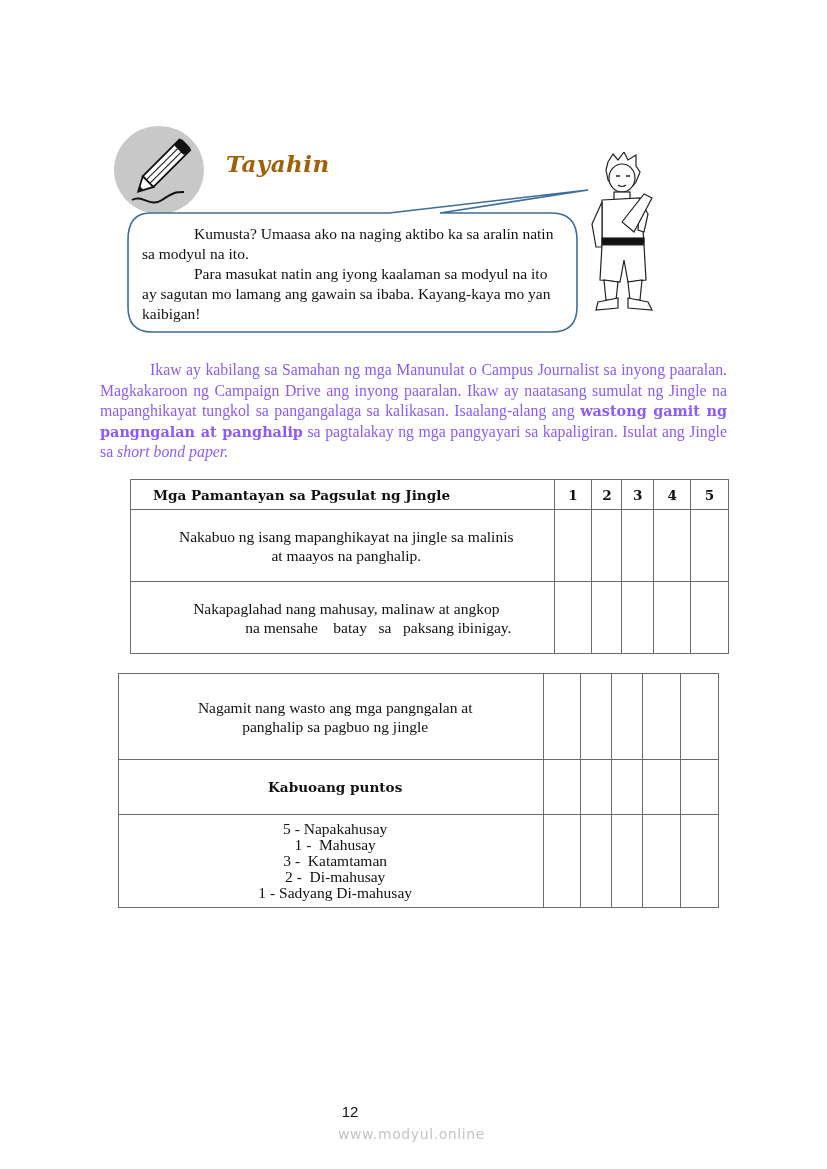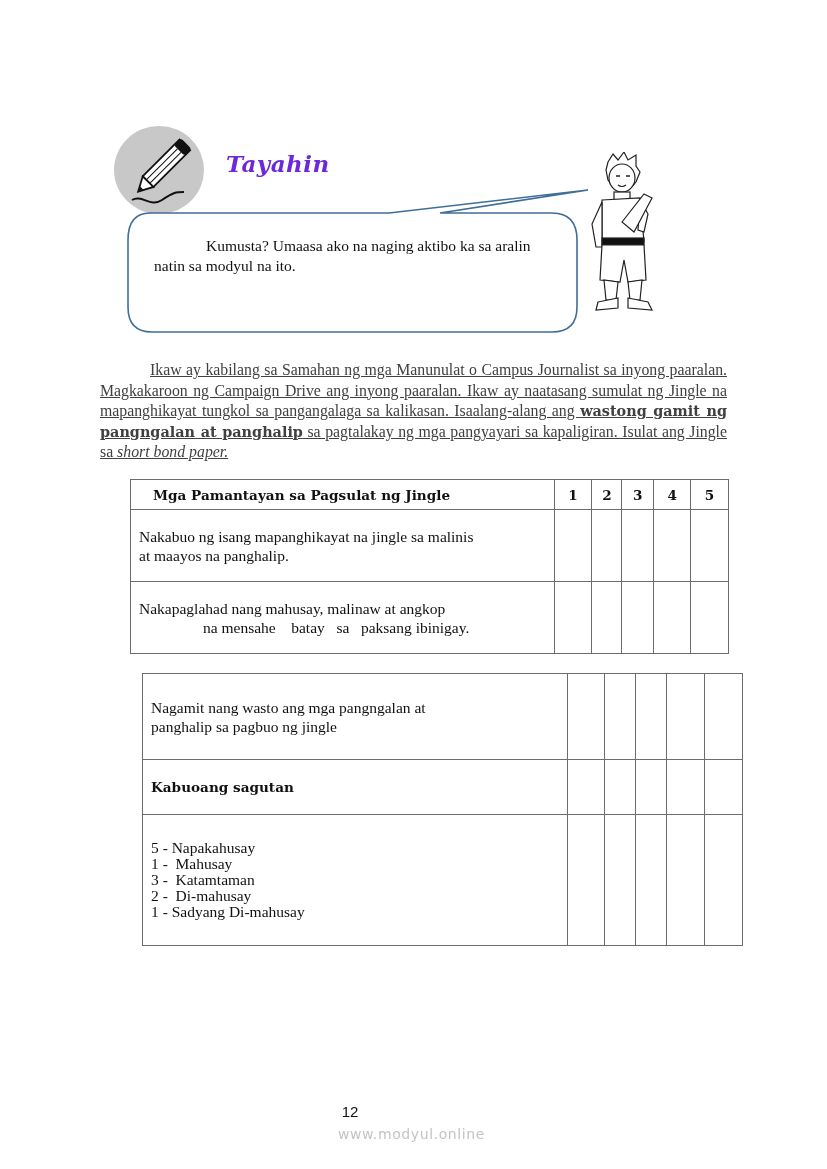--- a/index.html
+++ b/index.html
@@ -4,44 +4,44 @@
 <style>
   html, body { margin: 0; padding: 0; background: #ffffff; }
   body { width: 827px; height: 1169px; position: relative; overflow: hidden;
          font-family: "DejaVu Serif", "Liberation Serif", serif; color: #111; }
   .abs { position: absolute; }
 
   
   #pencil-circle { left: 114px; top: 126px; width: 90px; height: 88px; border-radius: 50%;
                    background: #c8c8c8; }
   #section-title { left: 226px; top: 150px; font-family: "DejaVu Serif", serif; font-weight: bold;
-                   font-style: italic; font-size: 23px; letter-spacing: 0.5px; color: #6d28d9; }
+                   font-style: italic; font-size: 23px; letter-spacing: 0.5px; color: #a16207; }
 
   
   #bubble-svg { left: 0; top: 0; width: 827px; height: 360px; pointer-events: none; }
   #bubble-text { left: 142px; top: 224px; width: 420px; font-family: "Liberation Serif", "DejaVu Serif", serif;
                  font-size: 15.5px; line-height: 20px; color: #111; }
-  #bubble-text p { margin: 12px; text-indent: 52px; }
+  #bubble-text p { margin: 0; text-indent: 52px; }
 
   
   #character { left: 578px; top: 152px; width: 90px; height: 165px; }
 
   
   #instructions { left: 100px; top: 360px; width: 627px; font-family: "Liberation Serif", "DejaVu Serif", serif;
-                  font-size: 15.8px; line-height: 20.6px; text-align: justify; text-indent: 50px; color: #404040; text-decoration: underline; }
+                  font-size: 15.8px; line-height: 20.6px; text-align: justify; text-indent: 50px; color: #8b5cf6; }
   #instructions b { font-family: "DejaVu Serif", serif; font-size: 14.4px; }
 
   
   table.rubric { position: absolute; border-collapse: collapse; font-family: "Liberation Serif", "DejaVu Serif", serif;
                  font-size: 15.5px; color: #111; }
   table.rubric td, table.rubric th { border: 1.3px solid #6c6c6c; padding: 0; vertical-align: middle; }
   table.rubric th { font-family: "DejaVu Serif", serif; font-weight: bold; font-size: 13.6px; margin-left: 43px; }
   #table-1 { left: 130px; top: 479px; width: 599px; }
-  #table-2 { left: 142px; top: 673px; width: 601px; }
-  .crit { padding-left: 8px !important; line-height: 19px; }
+  #table-2 { left: 118px; top: 673px; width: 601px; }
+  .crit { padding-left: 8px !important; line-height: 19px; text-align: center; }
   .head-crit { text-align: left; padding-left: 22px !important; height: 29px; }
   .score-head { text-align: center; }
   .indent-2 { padding-left: 64px; }
   .total-label { font-family: "DejaVu Serif", serif; font-weight: bold; font-size: 13.6px; }
   .scale-list { padding-left: 20px; line-height: 16px; font-size: 15.5px; }
 
   
   #page-number { left: 0; width: 700px; top: 1103px; text-align: center;
                  font-family: "Liberation Sans", "DejaVu Sans", sans-serif; font-size: 15px; color: #111; }
   #watermark { left: 0; width: 823px; top: 1126px; text-align: center;
@@ -78,20 +78,21 @@
            L 577 307
            Q 577 332 552 332
            L 152 332
            Q 128 332 128 307
            L 128 240
            Q 128 213 150 213 Z" fill="#ffffff" stroke="#3f6e98" stroke-width="1.6"></path>
 </svg>
 
 <div id="bubble-text" class="abs">
   <p>Kumusta? Umaasa ako na naging aktibo ka sa aralin natin sa modyul na ito.</p>
+  <p>Para masukat natin ang iyong kaalaman sa modyul na ito ay sagutan mo lamang ang gawain sa ibaba. Kayang-kaya mo yan kaibigan!</p>
 </div>
 
 <svg id="character" class="abs" viewBox="0 0 90 165">
   <g fill="#fff" stroke="#222" stroke-width="1.2">
 
     <path d="M30 10 L35 2 L40 8 L46 0 L50 8 L58 3 L58 14 L62 20 L58 30 Q48 44 36 36 L30 28 L28 18 Z"></path>
     <ellipse cx="44" cy="26" rx="13" ry="14"></ellipse>
     <path d="M38 24 h4 M48 24 h4" stroke-width="1.5"></path>
     <path d="M40 33 q4 3 8 0"></path>
 
@@ -175,28 +176,28 @@
       <div>Nagamit nang wasto ang mga pangngalan at</div>
       <div>panghalip sa pagbuo ng jingle</div>
     </td>
     <td></td>
     <td></td>
     <td></td>
     <td></td>
     <td></td>
   </tr>
   <tr style="height:55px">
-    <td class="crit total-label">Kabuoang sagutan</td>
-    <td></td>
-    <td></td>
-    <td></td>
-    <td></td>
-    <td></td>
-  </tr>
-  <tr style="height:131px">
+    <td class="crit total-label">Kabuoang puntos</td>
+    <td></td>
+    <td></td>
+    <td></td>
+    <td></td>
+    <td></td>
+  </tr>
+  <tr style="height:93px">
     <td class="crit scale-list" style="padding-left:24px">
       <div style="white-space:pre">5 - Napakahusay</div>
       <div style="white-space:pre">1 -  Mahusay</div>
       <div style="white-space:pre">3 -  Katamtaman</div>
       <div style="white-space:pre">2 -  Di-mahusay</div>
       <div style="white-space:pre">1 - Sadyang Di-mahusay</div>
     </td>
     <td></td>
     <td></td>
     <td></td>

